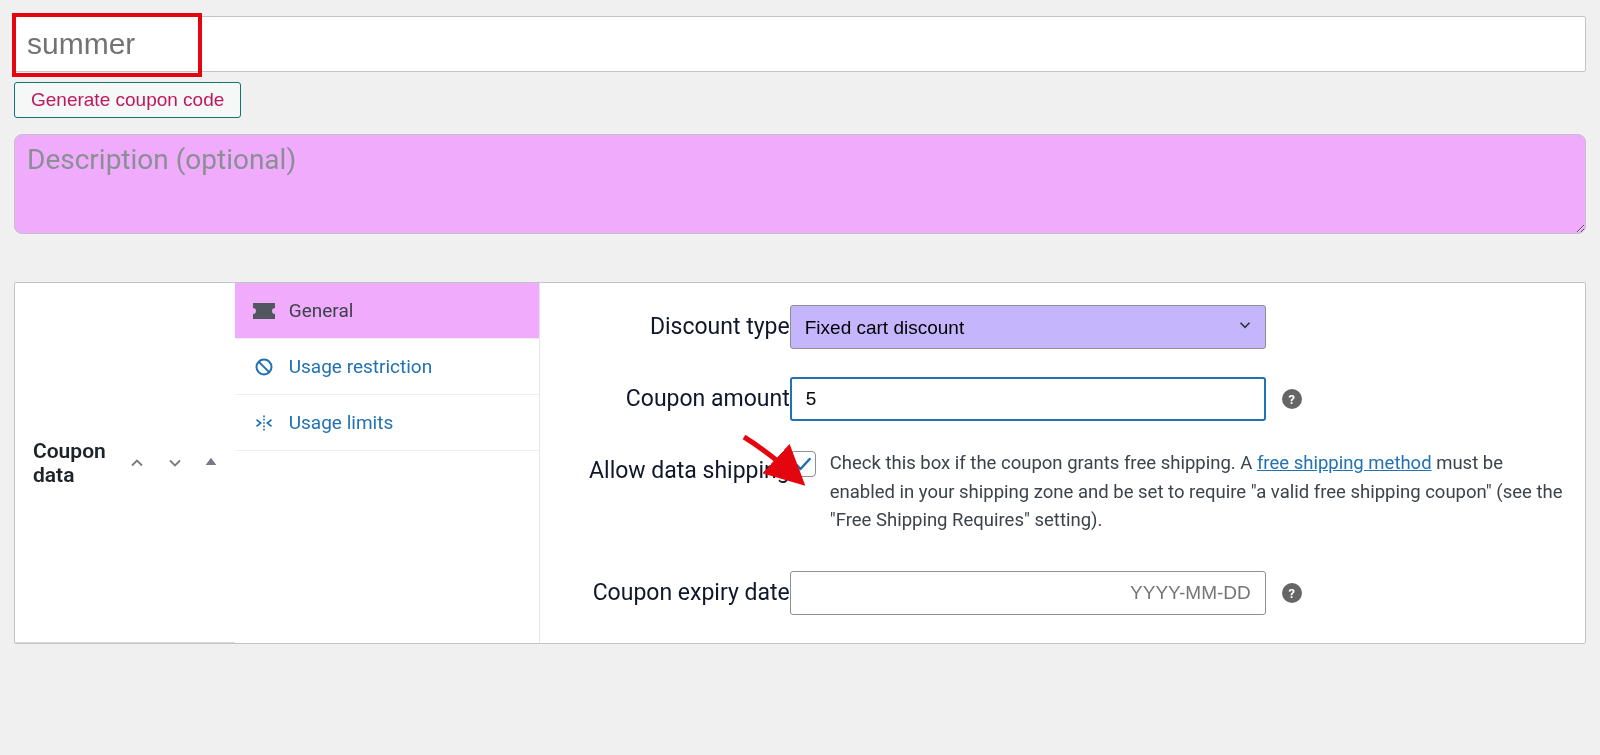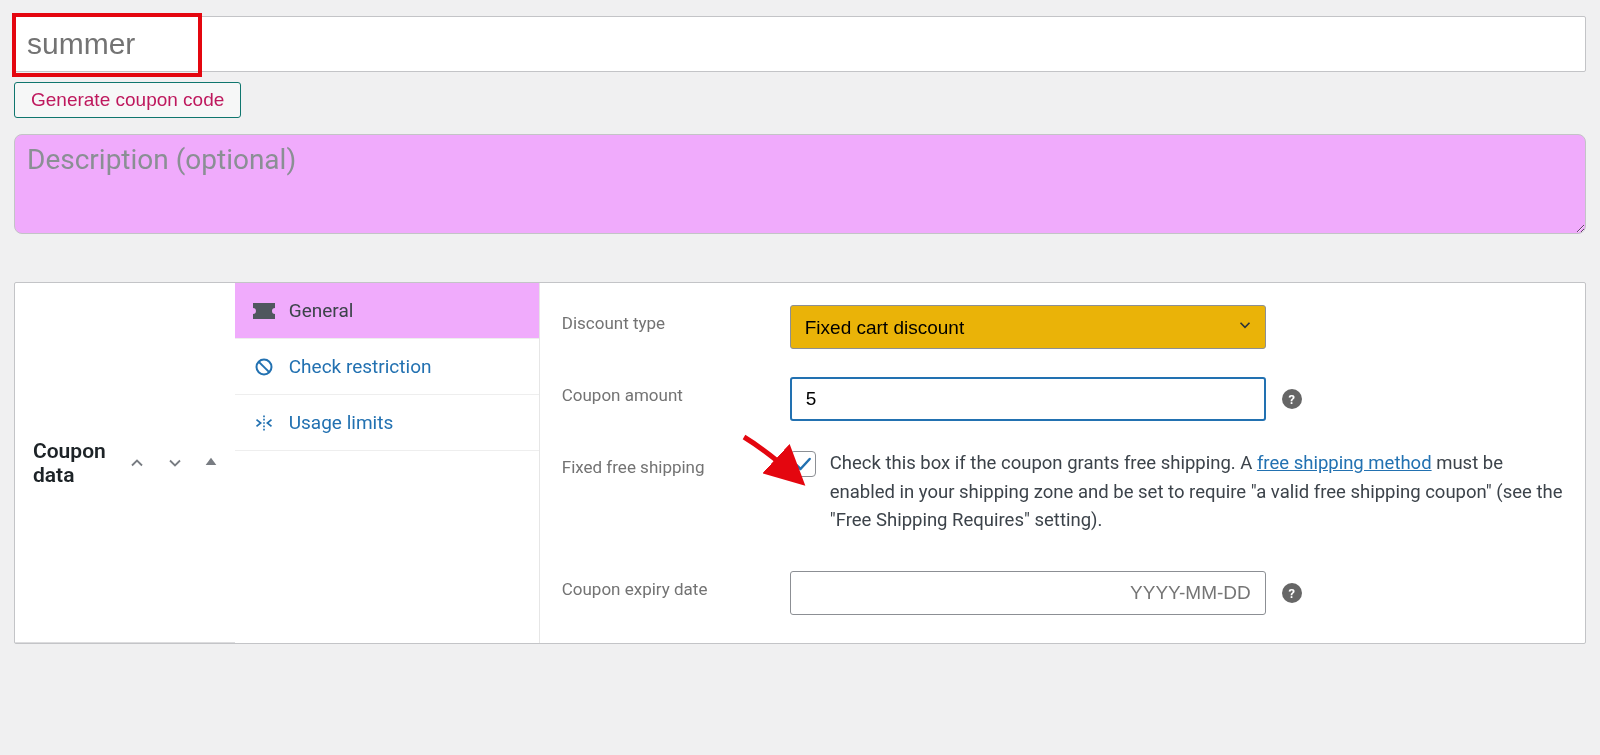--- a/index.html
+++ b/index.html
@@ -118,41 +118,42 @@
     flex: 1;
     padding: 22px 22px 28px 22px;
   }
   .field-row {
     display: flex;
     align-items: flex-start;
     margin-bottom: 28px;
   }
   .field-label {
     width: 228px;
-    font-size: 17px;
-    color: #737373;
+    font-size: 23px;
+    color: #0f172a;
     padding-top: 8px;
+    text-align: right;
   }
   .field-control {
     flex: 1;
     display: flex;
     align-items: center;
     gap: 16px;
     position: relative;
   }
   .select-wrap {
     position: relative;
     width: 476px;
   }
   .select {
     width: 100%;
     height: 44px;
     border: 1px solid #8c8f94;
     border-radius: 3px;
-    background: #eab308;
+    background: #c4b5fd;
     font-size: 19px;
     padding: 0 40px 0 14px;
     appearance: none;
     -webkit-appearance: none;
     cursor: pointer;
   }
   .select-caret {
     position: absolute;
     right: 12px;
     top: 50%;
@@ -267,21 +268,21 @@
           </span>
           <span>General</span>
         </div>
         <div class="tab">
           <span class="tab-icon">
             <svg width="20" height="20" viewBox="0 0 24 24" fill="none" stroke="#2271b1" stroke-width="2.4">
                 <circle cx="12" cy="12" r="9"></circle>
                 <line x1="5.5" y1="5.5" x2="18.5" y2="18.5"></line>
               </svg>
           </span>
-          <span>Check restriction</span>
+          <span>Usage restriction</span>
         </div>
         <div class="tab">
           <span class="tab-icon">
             <svg width="20" height="20" viewBox="0 0 24 24" fill="none" stroke="#2271b1" stroke-width="2">
                 <line x1="12" y1="3" x2="12" y2="21" stroke-dasharray="2 2"></line>
                 <polyline points="3 8 8 12 3 16"></polyline>
                 <polyline points="21 8 16 12 21 16"></polyline>
               </svg>
           </span>
           <span>Usage limits</span>
@@ -308,21 +309,21 @@
 
         <div class="field-row">
           <div class="field-label">Coupon amount</div>
           <div class="field-control">
             <input type="text" class="text-input" value="5" style="">
             <span class="help-icon">?</span>
           </div>
         </div>
 
         <div class="field-row" style="position:relative; margin-bottom:36px;">
-          <div class="field-label">Fixed free shipping</div>
+          <div class="field-label">Allow data shipping</div>
           <div class="field-control" style="align-items:flex-start;">
             <div class="checkbox-line">
               <span class="checkbox-box">
                 <svg width="20" height="20" viewBox="0 0 24 24" fill="none" stroke="#2271b1" stroke-width="3" stroke-linecap="round" stroke-linejoin="round">
                     <polyline points="4 13 9 18 20 6"></polyline>
                   </svg>
               </span>
               <div class="help-text">
                 <span>Check this box if the coupon grants free shipping. A </span><a href="#">free shipping method</a><span> must be enabled in your shipping zone and be set to require "a valid free shipping coupon" (see the "Free Shipping Requires" setting).</span>
               </div>

